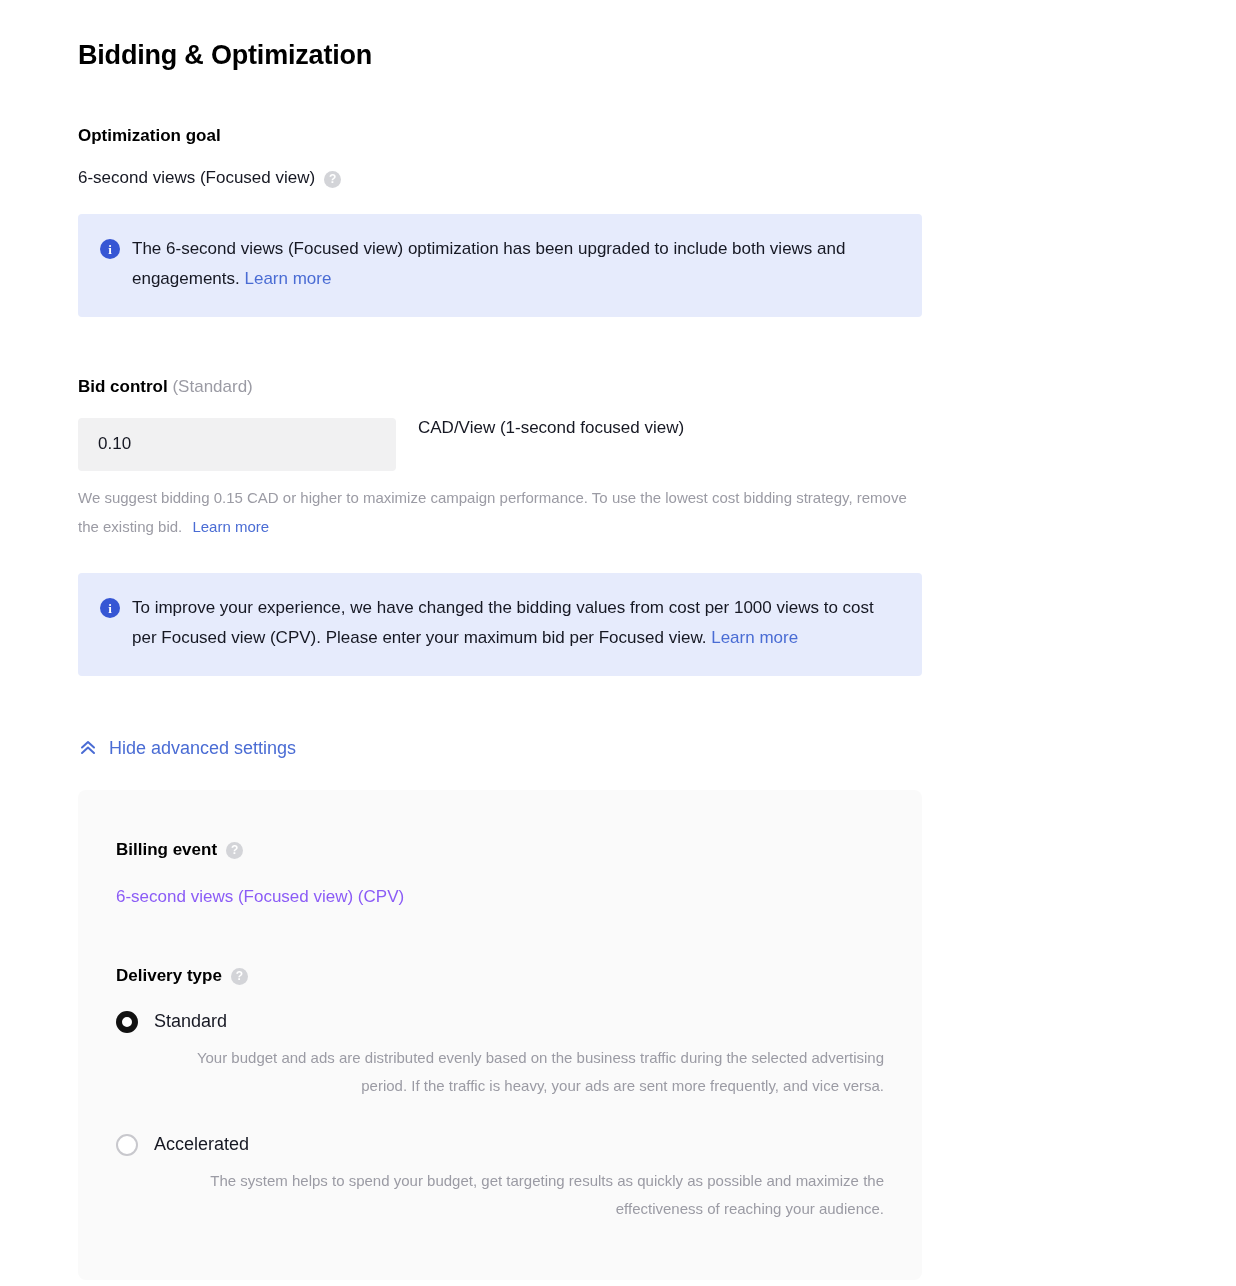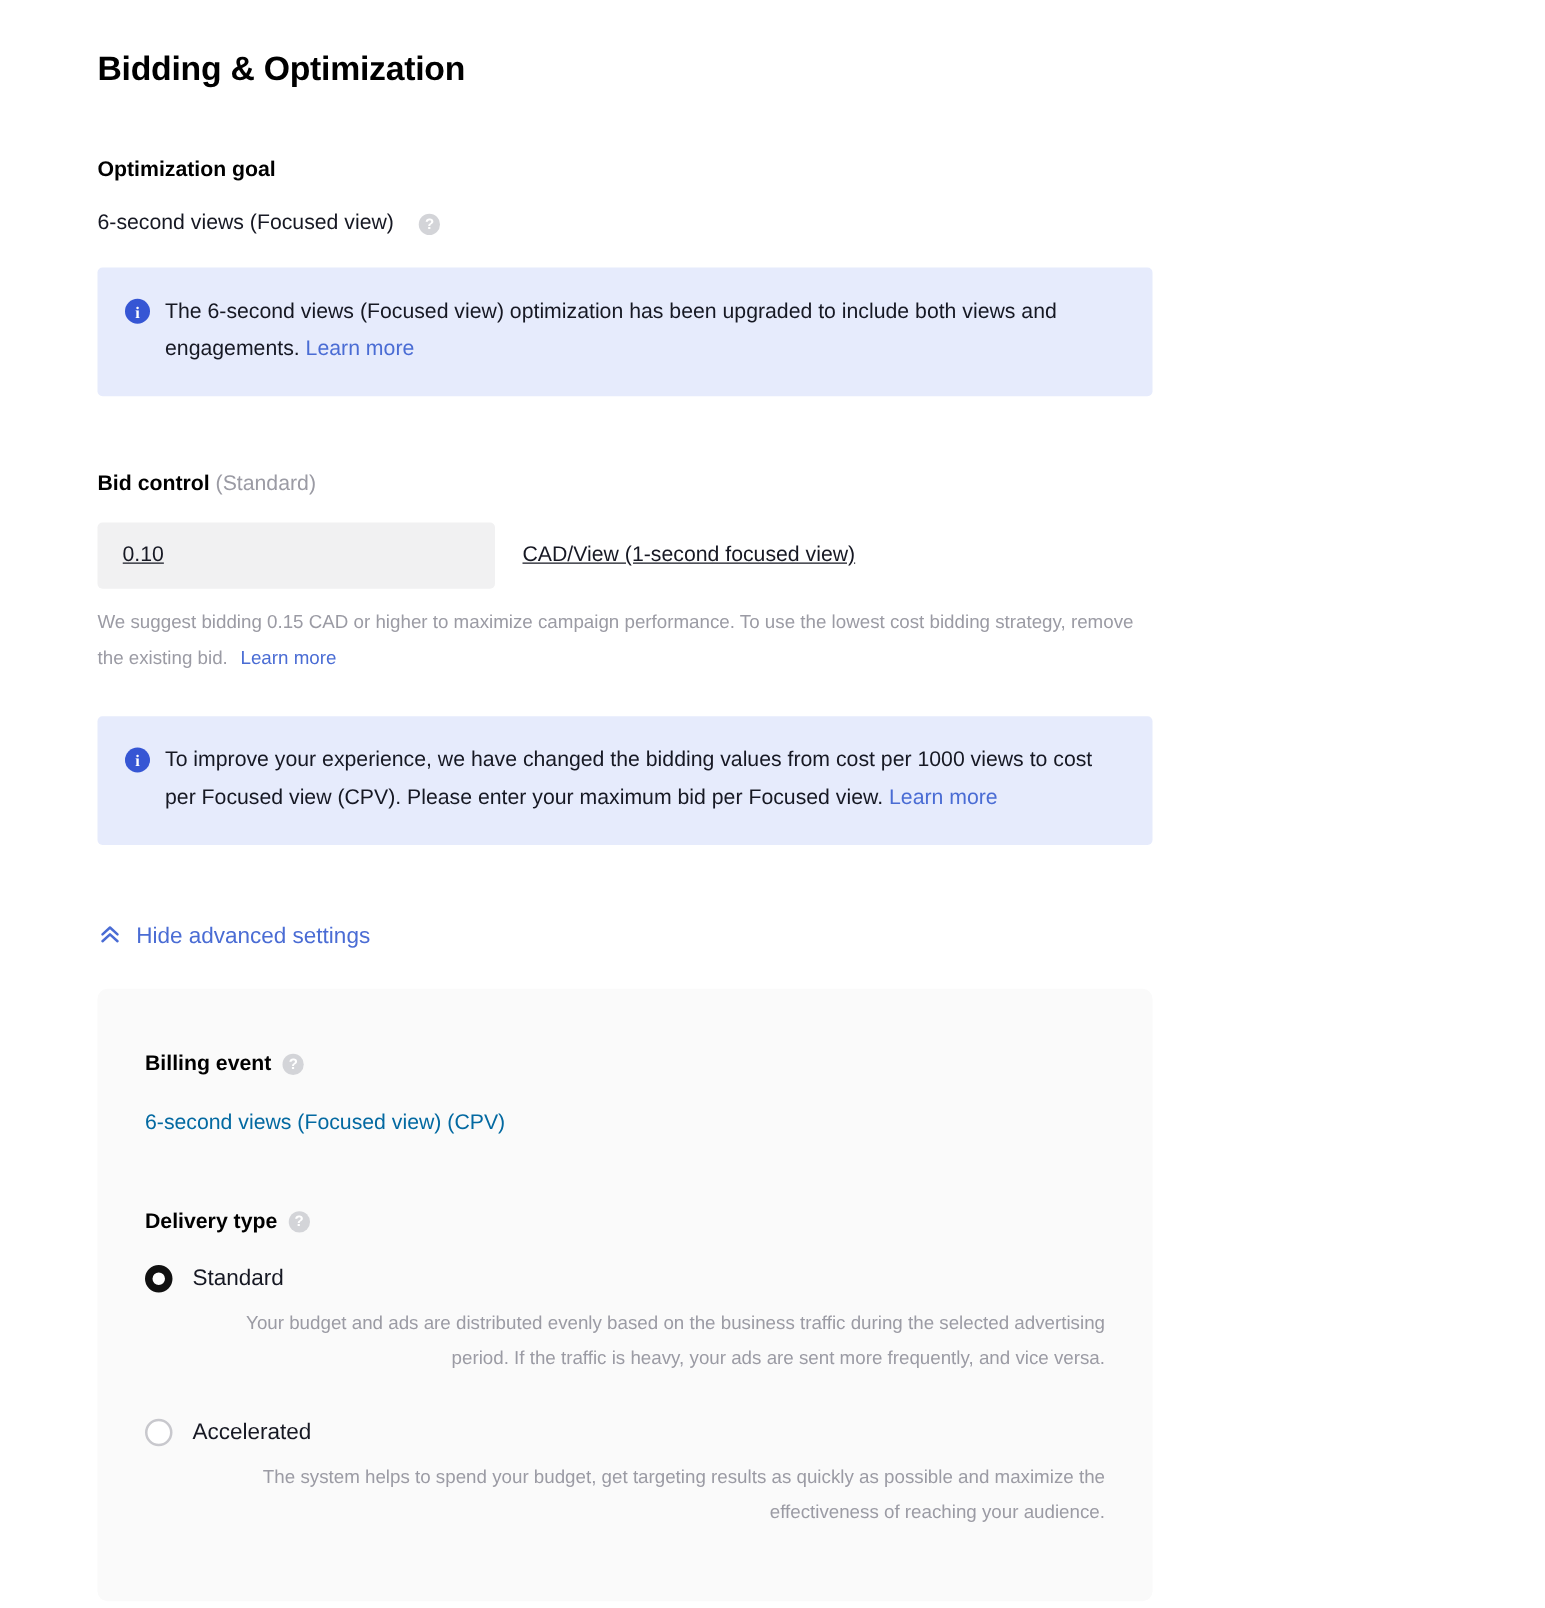--- a/index.html
+++ b/index.html
@@ -44,21 +44,21 @@
     color: #9b9ba4;
   }
   .section-gap-goal { margin-top: 55px; }
   .goal-value {
     font-size: 17px;
     color: #161823;
     margin: 0;
     padding-top: 22px;
     display: flex;
     align-items: center;
-    gap: 20px;
+    gap: 9px;
   }
 
   
   .help-icon {
     display: inline-flex;
     align-items: center;
     justify-content: center;
     width: 17px;
     height: 17px;
     border-radius: 50%;
@@ -109,23 +109,22 @@
   a.link, .link {
     color: #4a6cd4;
     text-decoration: none;
     cursor: pointer;
   }
 
   
   .bid-section { margin-top: 60px; }
   .bid-row {
     display: flex;
-    align-items: center;
+    align-items: flex-start;
     margin-top: 21px;
-    text-decoration: underline;
   }
   .bid-input {
     width: 318px;
     height: 53px;
     box-sizing: border-box;
     background: #f1f1f2;
     border: none;
     border-radius: 4px;
     font-family: "Liberation Sans", sans-serif;
     font-size: 17px;
@@ -171,21 +170,21 @@
     font-size: 17px;
     font-weight: 700;
     color: #000000;
     display: flex;
     align-items: center;
     gap: 9px;
     margin: 0;
   }
   .billing-value {
     font-size: 17px;
-    color: #0369a1;
+    color: #8b5cf6;
     margin: 0;
     padding-top: 27px;
   }
   .delivery-block { margin-top: 59px; }
 
   
   .radio-row {
     display: flex;
     align-items: center;
     gap: 16px;

